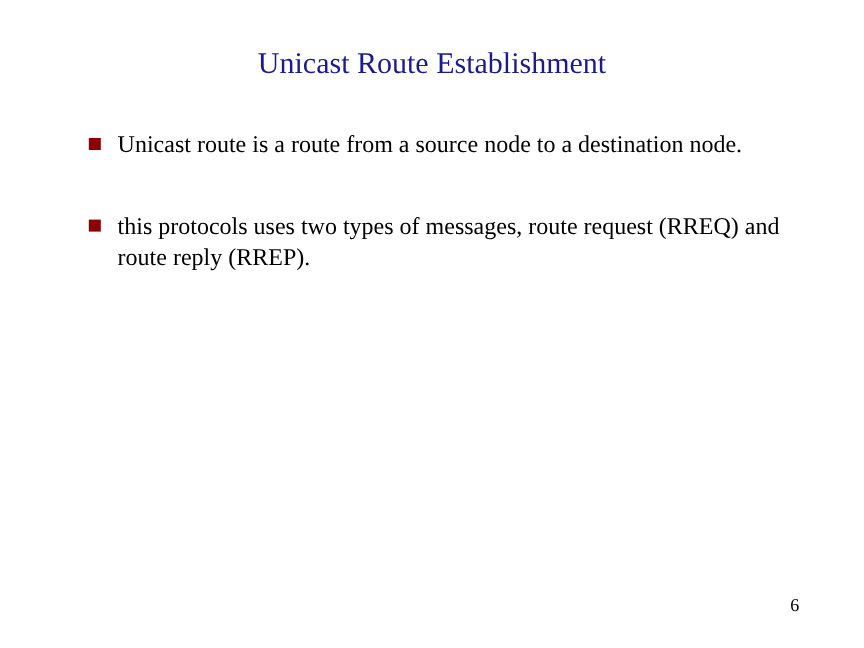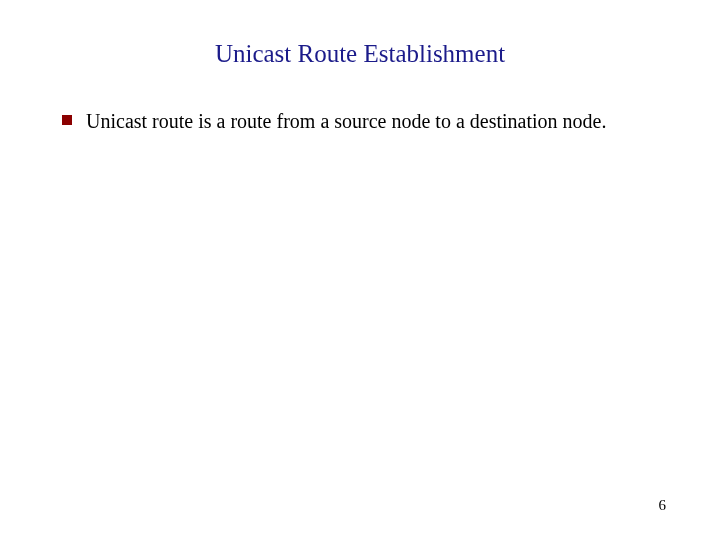--- a/index.html
+++ b/index.html
@@ -21,21 +21,21 @@
   .title {
     text-align: center;
     font-size: 25px;
     color: #1b1b8a;
     margin: 0 0 40px 0;
     font-weight: normal;
   }
   ul.bullets {
     list-style: none;
     padding: 0;
-    margin: 0;
+    margin: 12px;
   }
   ul.bullets > li {
     position: relative;
     padding-left: 36px;
     font-size: 20px;
     line-height: 1.3;
     margin-bottom: 42px;
   }
   ul.bullets > li::before {
     content: "";
@@ -55,16 +55,17 @@
   }
 </style>
 </head>
 <body>
 
 <div class="slide">
   <h1 class="title">Unicast Route Establishment</h1>
 
   <ul class="bullets">
     <li>Unicast route is a route from a source node to a destination node.</li>
+    <li>this protocols uses two types of messages, route request (RREQ) and route reply (RREP).</li>
   </ul>
 
   <div class="page-number">6</div>
 </div>
 
 </body></html>

